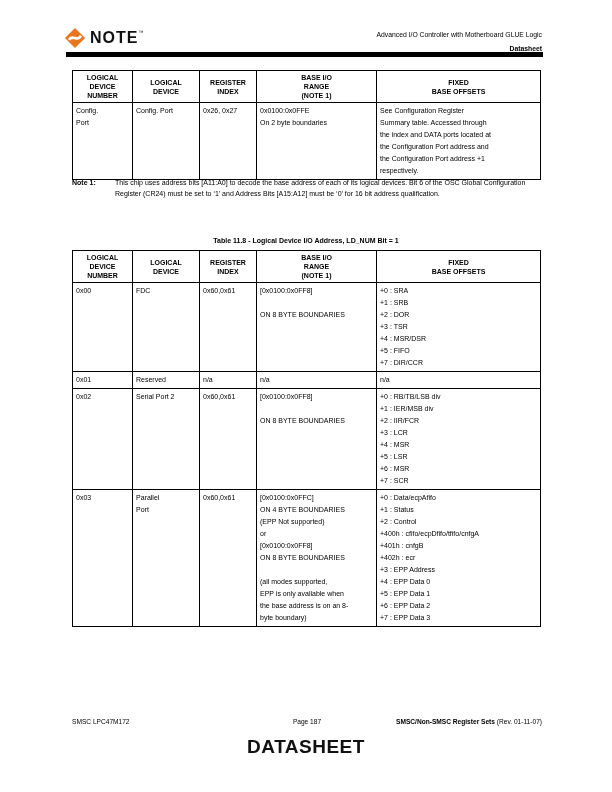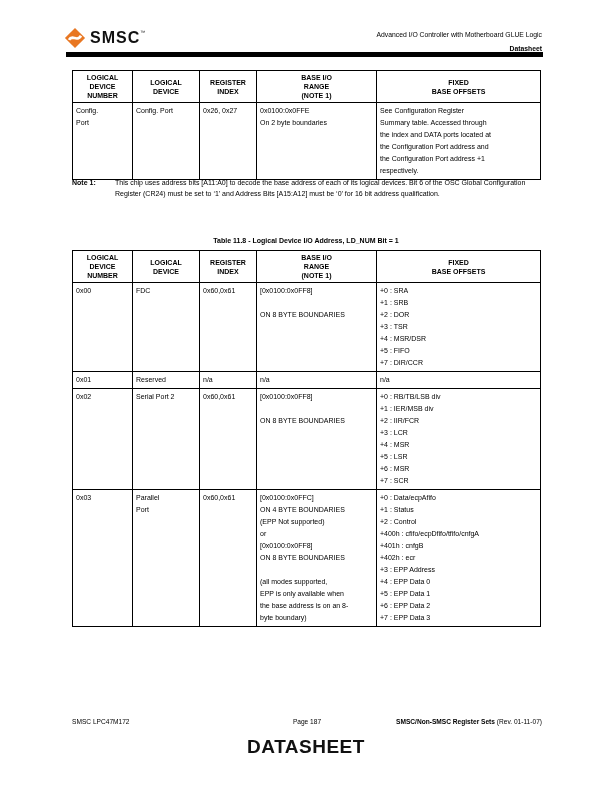--- a/index.html
+++ b/index.html
@@ -54,21 +54,21 @@
 </head>
 <body>
 
 <div class="page">
 
   <div class="logo">
     <svg class="logo-mark" viewBox="0 0 24 24" aria-hidden="true">
       <polygon points="12,1 23,12 12,23 1,12" fill="#E87722"></polygon>
       <path d="M5.5 14 C9 7.5 14 17 18.5 9.5" stroke="#ffffff" stroke-width="3" fill="none"></path>
     </svg>
-    <span class="logo-text"><span>SMSC</span><span class="logo-tm">™</span></span>
+    <span class="logo-text"><span>NOTE</span><span class="logo-tm">™</span></span>
   </div>
   <div class="header-right">
     <div class="header-title">Advanced I/O Controller with Motherboard GLUE Logic</div>
     <div class="header-doctype">Datasheet</div>
   </div>
   <div class="header-bar"></div>
 
   <table class="table1">
     <colgroup>
         <col class="c1">

